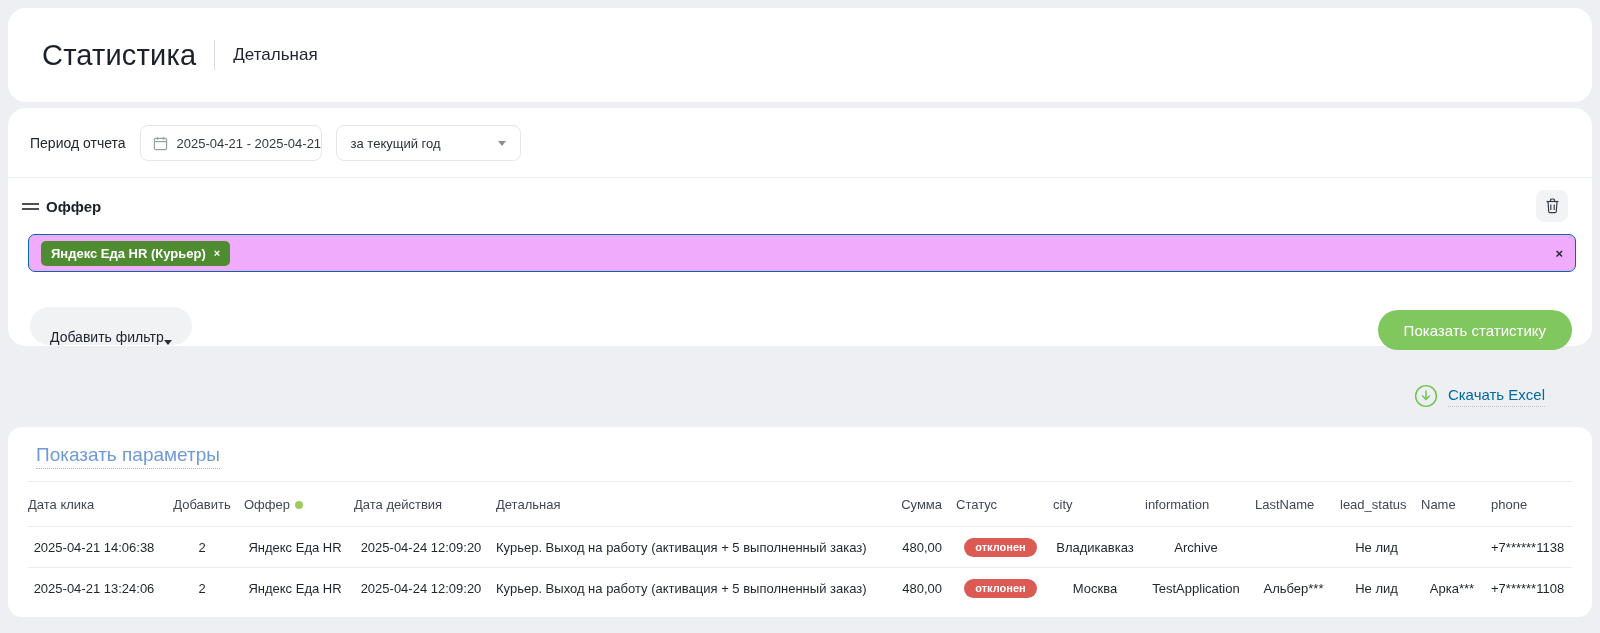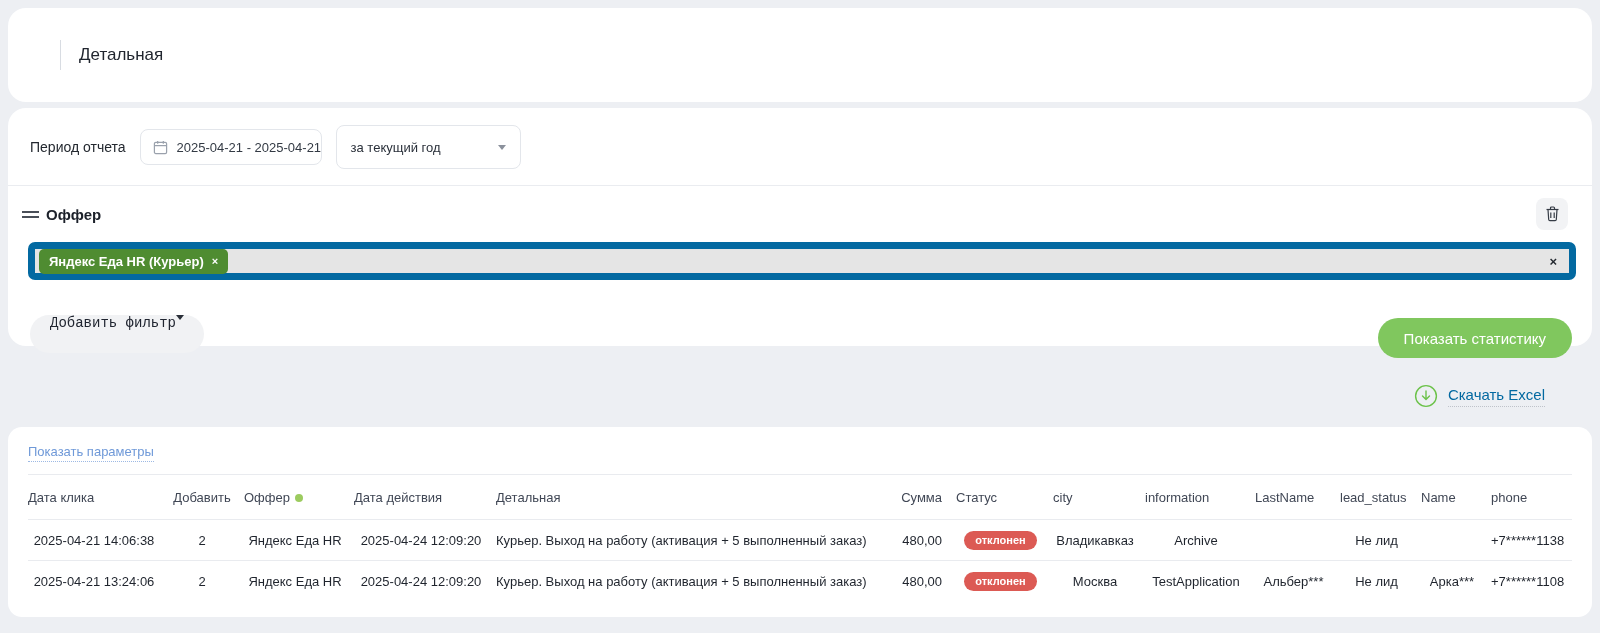--- a/index.html
+++ b/index.html
@@ -27,69 +27,69 @@
   
   .card-filters { top: 108px; height: 238px; }
   .period-row { display: flex; align-items: center; padding: 17px 16px 0 22px; gap: 14px; }
   .period-label { font-size: 14px; color: #23282f; }
   .date-input {
     width: 182px; height: 36px; border: 1px solid #e3e6eb; border-radius: 8px;
     display: flex; align-items: center; gap: 9px; padding: 0 12px; background: #fff; cursor: pointer;
   }
   .date-input .value { font-size: 13px; color: #333a44; white-space: nowrap; }
   .select-box {
-    width: 185px; height: 44px; border: 1px solid #e3e6eb; border-radius: 8px;
+    width: 185px; height: 36px; border: 1px solid #e3e6eb; border-radius: 8px;
     display: flex; align-items: center; justify-content: space-between; padding: 0 14px; background: #fff; cursor: pointer;
   }
   .select-box .value { font-size: 13px; color: #2a303a; }
   .caret-down { width: 0; height: 0; border-left: 4.5px solid transparent; border-right: 4.5px solid transparent; border-top: 5px solid #8b919c; }
   .filters-divider { height: 1px; background: #eaecf0; margin-top: 16px; }
   .offer-row { display: flex; align-items: center; justify-content: space-between; padding: 12px 24px 0 14px; }
   .offer-left { display: flex; align-items: center; gap: 7px; }
   .drag-handle { display: inline-block; width: 17px; cursor: grab; }
   .drag-handle i { display: block; height: 0; border-top: 2px solid #4a4f58; margin: 3px 0; }
   .offer-label { font-size: 15px; font-weight: 700; color: #1c212a; }
   .trash-btn {
     width: 32px; height: 32px; background: #f2f3f5; border: none; border-radius: 8px;
     display: flex; align-items: center; justify-content: center; cursor: pointer;
   }
   .tag-field {
-    margin: 12px 16px 0 20px; height: 38px; border: 7px solid #0369a1; border-radius: 7px;
-    display: flex; align-items: center; justify-content: space-between; padding: 0 12px 0 4px; background: #e5e5e5;
+    margin: 12px 16px 0 20px; height: 38px; border: 1px solid #0369a1; border-radius: 7px;
+    display: flex; align-items: center; justify-content: space-between; padding: 0 12px 0 12px; background: #f0abfc;
   }
   .tag {
     background: #4f8c31; color: #ffffff; font-size: 13px; font-weight: 700;
     border-radius: 5px; padding: 5px 10px; display: inline-flex; align-items: center; gap: 8px;
   }
   .tag-x { font-size: 11px; font-weight: 700; cursor: pointer; line-height: 1; }
   .field-clear { font-size: 13px; color: #23282f; font-weight: 700; cursor: pointer; background: none; border: none; }
   .filter-actions { display: flex; align-items: center; justify-content: space-between; padding: 30px 20px 0 22px; }
   .add-filter-btn {
     height: 38px; border: none; border-radius: 19px; background: #f1f2f4; cursor: pointer;
-    display: inline-flex; align-items: flex-start; gap: 0; padding: 0 20px;
-    font-family: Liberation Mono, monospace; font-size: 14px; color: #202530;
+    display: inline-flex; align-items: flex-end; gap: 0; padding: 0 20px;
+    font-family: Liberation Sans, sans-serif; font-size: 14px; color: #202530;
   }
   .add-filter-btn .caret-down { border-top-color: #2a2f38; }
   .show-stats-btn {
     height: 40px; border: none; border-radius: 20px; background: #80c75e; cursor: pointer;
     color: #ffffff; font-family: inherit; font-size: 15px; padding: 0 26px; margin-top: 8px;
   }
 
   
   .excel-link {
     position: absolute; top: 384px; right: 55px;
     display: flex; align-items: center; gap: 10px; cursor: pointer;
   }
   .excel-label { font-size: 15px; color: #0369a1; border-bottom: 1px dotted #bfc3ca; padding-bottom: 3px; }
 
   
   .card-table { top: 427px; height: 190px; border-radius: 14px; padding: 0 20px; overflow: hidden; }
   .show-params {
-    display: inline-block; margin-top: 17px; font-size: 13px; color: #6f99d8;
-    border-bottom: 1px dotted #9db9e4; padding-bottom: 2px; cursor: pointer;
+    display: inline-block; margin-top: 17px; font-size: 19px; color: #6f99d8;
+    border-bottom: 1px dotted #9db9e4; padding-bottom: 2px; cursor: pointer; margin-left: 8px;
   }
   table { width: 100%; border-collapse: collapse; table-layout: fixed; margin-top: 12px; }
   th {
     font-size: 13px; font-weight: 400; color: #404755; text-align: left;
     height: 45px; border-top: 1px solid #e9ebef; border-bottom: 1px solid #e9ebef;
     padding-right: 8px; white-space: nowrap; overflow: hidden;
   }
   td {
     font-size: 13px; color: #1f242d; height: 41px; padding-right: 8px;
     white-space: nowrap; overflow: hidden; text-align: center;
@@ -101,20 +101,21 @@
   .offer-dot { display: inline-block; width: 8px; height: 8px; border-radius: 50%; background: #9ccb5f; margin-left: 5px; vertical-align: middle; }
   .status-badge {
     display: inline-block; background: #dc5a54; color: #fff; font-size: 11px; font-weight: 700;
     border-radius: 11px; padding: 4px 11px; line-height: 1;
   }
 </style>
 </head>
 <body>
 
 <div class="card card-header">
+  <span class="page-title">Статистика</span>
   <span class="title-divider"></span>
   <span class="page-subtitle">Детальная</span>
 </div>
 
 <div class="card card-filters">
   <div class="period-row">
     <span class="period-label">Период отчета</span>
     <div class="date-input">
       <span style="display:flex;">
         <svg width="15" height="15" viewBox="0 0 16 16" fill="none" stroke="#9aa1ac" stroke-width="1.3">

